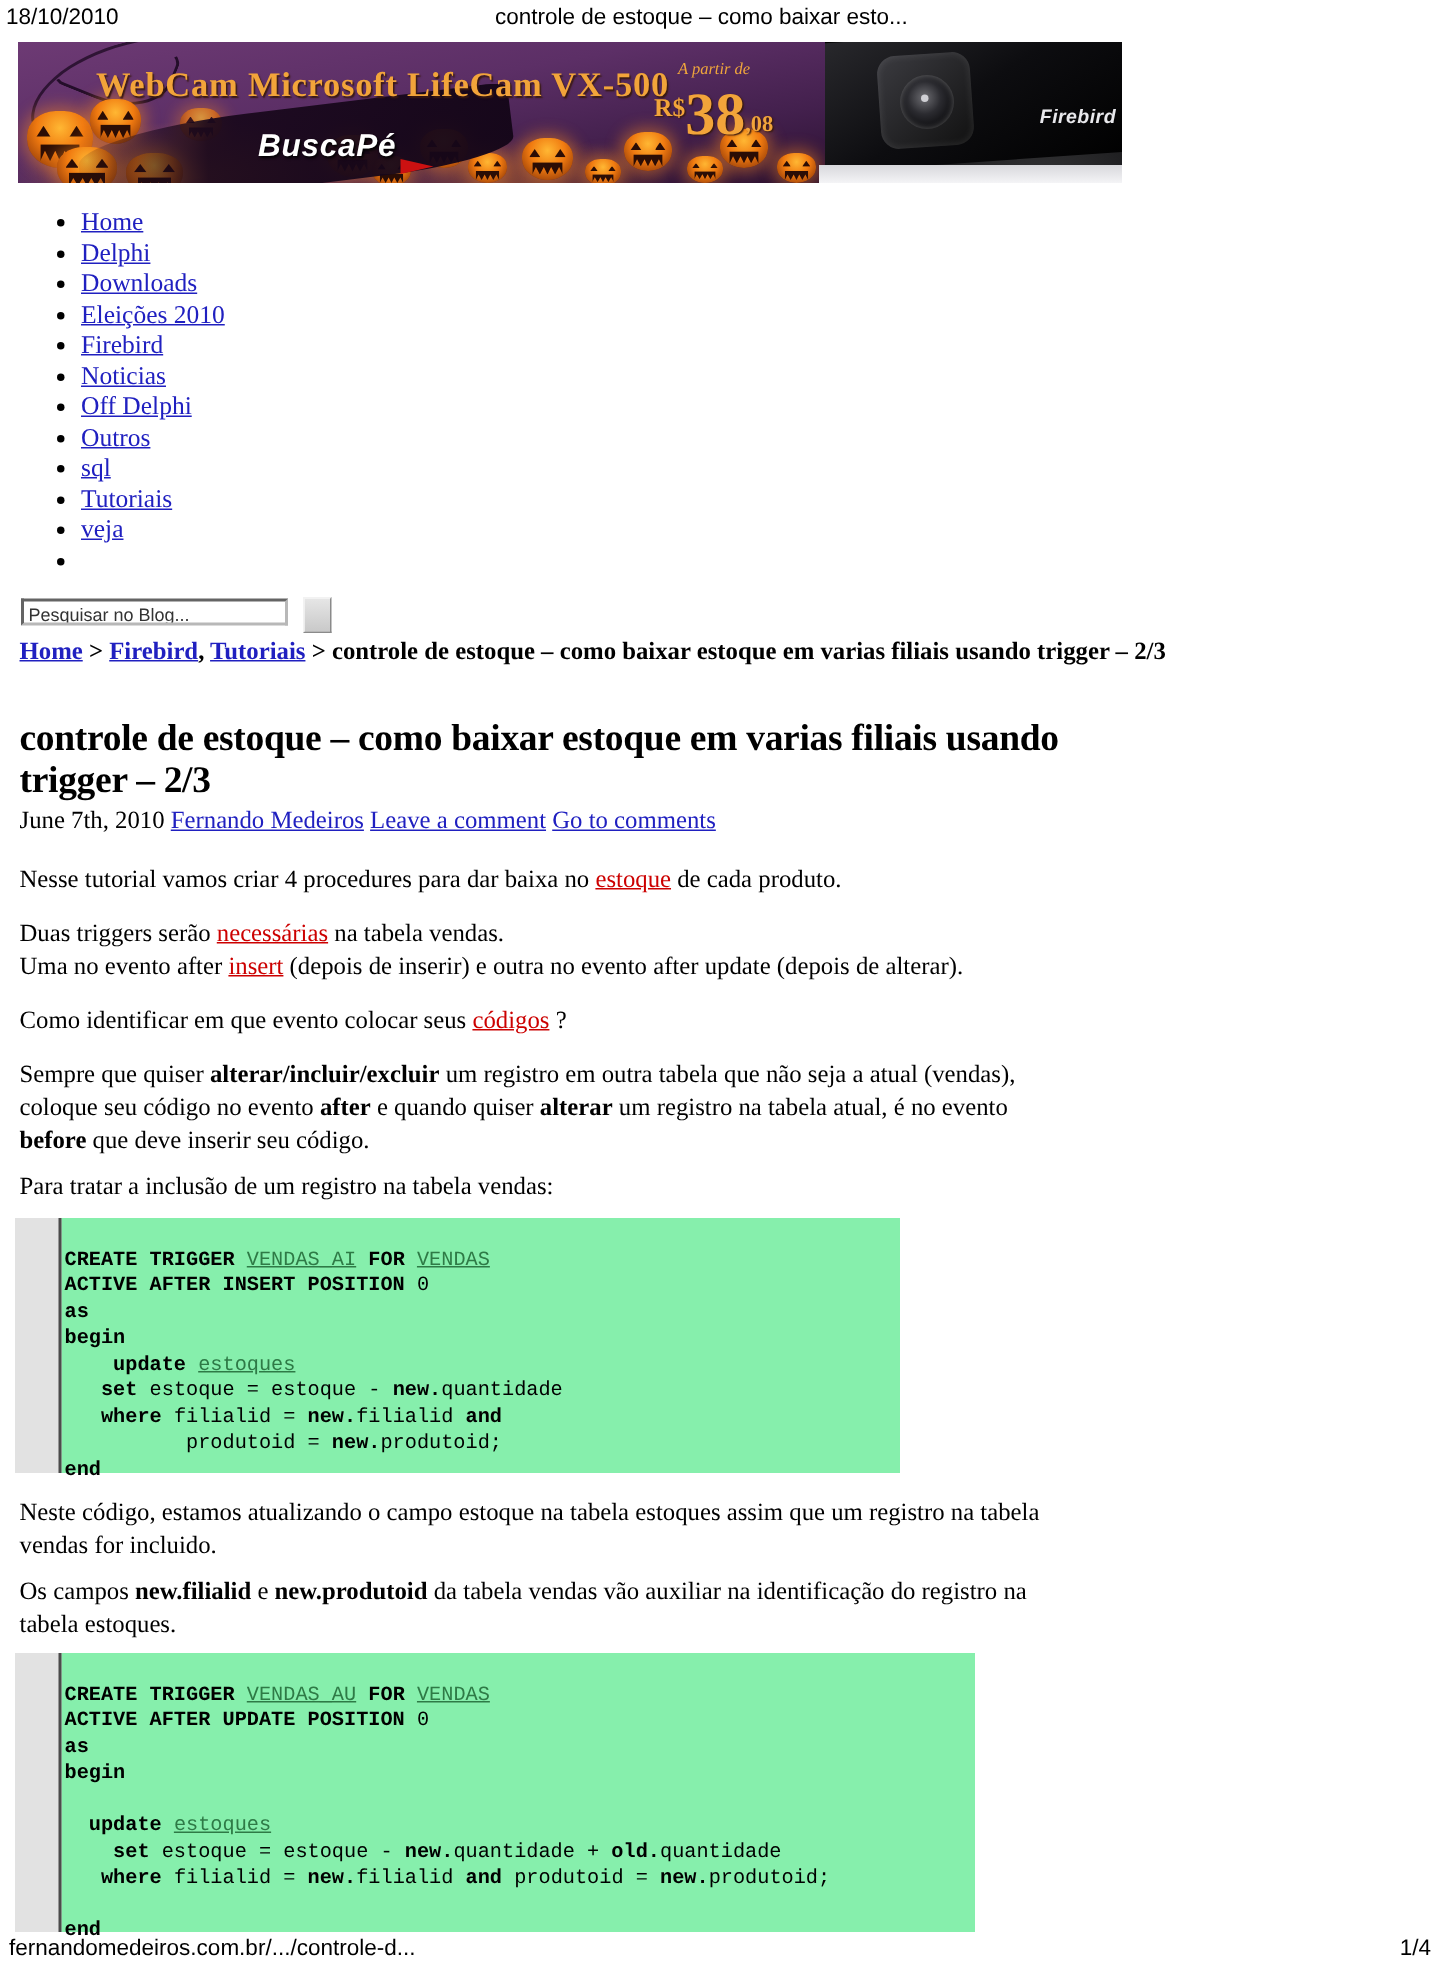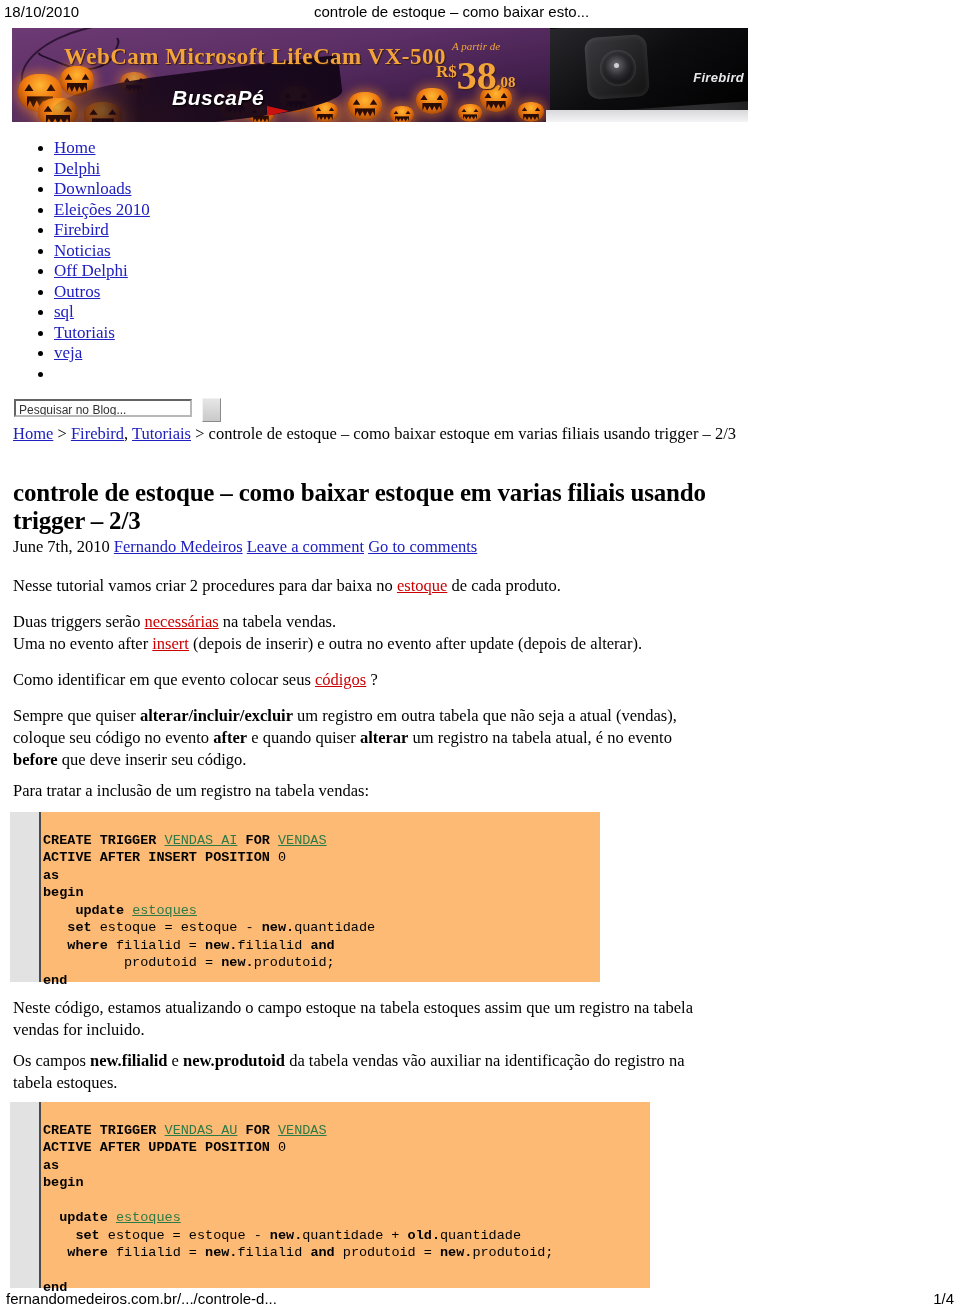--- a/index.html
+++ b/index.html
@@ -14,21 +14,21 @@
   .page{position:relative;width:960px;height:1314px;}
 
   
   .print-header{
     position:absolute;top:0;left:0;width:792px;height:26px;
     display:flex;align-items:flex-start;
     font-family:"Liberation Sans", sans-serif;
     font-size:15px;color:#000;
   }
   .print-header .ph-date{position:absolute;left:4px;top:3px;white-space:nowrap;}
-  .print-header .ph-title{position:absolute;left:314px;top:3px;white-space:nowrap;}
+  .print-header .ph-title{position:absolute;left:330px;top:3px;white-space:nowrap;}
 
   
   .banner{
     position:absolute;left:12px;top:28px;width:736px;height:94px;
     overflow:hidden;
     background:#ffffff;
   }
   .banner-purple{
     position:absolute;left:0;top:0;width:550px;height:94px;
     background:
@@ -184,21 +184,21 @@
   .searchbtn{
     position:absolute;left:202px;top:398px;width:17px;height:22px;
     background:linear-gradient(#e6e6e6,#c9c9c9);
     border:1px solid #8a8a8a;
     border-top-color:#f2f2f2;border-left-color:#f2f2f2;
   }
 
   
   .breadcrumb{
     position:absolute;left:13px;top:424px;
-    font-size:16.5px;white-space:nowrap;
+    font-size:16.5px;white-space:nowrap;font-weight:bold;
   }
   .breadcrumb a{color:#2020c0;text-decoration:underline;}
 
   
   .post-title{
     position:absolute;left:13px;top:462px;width:700px;
     font-size:25px;font-weight:bold;line-height:1.13;
     letter-spacing:-.2px;
   }
   .post-meta{
@@ -211,21 +211,21 @@
     position:absolute;left:13px;
     font-size:16.5px;line-height:1.32;
     width:690px;
   }
   .rl{color:#cc0000;text-decoration:underline;}
   .b{font-weight:bold;}
 
   
   .codeblock{
     position:absolute;
-    background:#fdba74;
+    background:#86efac;
     box-sizing:border-box;
     padding-left:34px;
   }
   .code-gutter{
     position:absolute;left:0;top:0;width:29px;height:100%;
     background:#e2e2e2;
     border-right:2px solid #4b4b4b;
   }
   .code-body{
     position:absolute;left:33px;top:6px;
@@ -355,21 +355,21 @@
     <a href="#">Home</a><span> &gt; </span><a href="#">Firebird</a><span>, </span><a href="#">Tutoriais</a><span> &gt; </span><span>controle de estoque – como baixar estoque em varias filiais usando trigger – 2/3</span>
   </div>
 
   <h1 class="post-title">controle de estoque – como baixar estoque em varias filiais usando trigger – 2/3</h1>
 
   <div class="post-meta">
     <span>June 7th, 2010</span>&nbsp;<a href="#">Fernando Medeiros</a>&nbsp;<a href="#">Leave a comment</a>&nbsp;<a href="#">Go to comments</a>
   </div>
 
   <div class="para" style="top:575px;">
-    <span>Nesse tutorial vamos criar 2 procedures para dar baixa no </span><a class="rl" href="#">estoque</a><span> de cada produto.</span>
+    <span>Nesse tutorial vamos criar 4 procedures para dar baixa no </span><a class="rl" href="#">estoque</a><span> de cada produto.</span>
   </div>
 
   <div class="para" style="top:611px;">
     <span>Duas triggers serão </span><a class="rl" href="#">necessárias</a><span> na tabela vendas.</span>
   </div>
 
   <div class="para" style="top:633px;">
     <span>Uma no evento after </span><a class="rl" href="#">insert</a><span> (depois de inserir) e outra no evento after update (depois de alterar).</span>
   </div>
 

